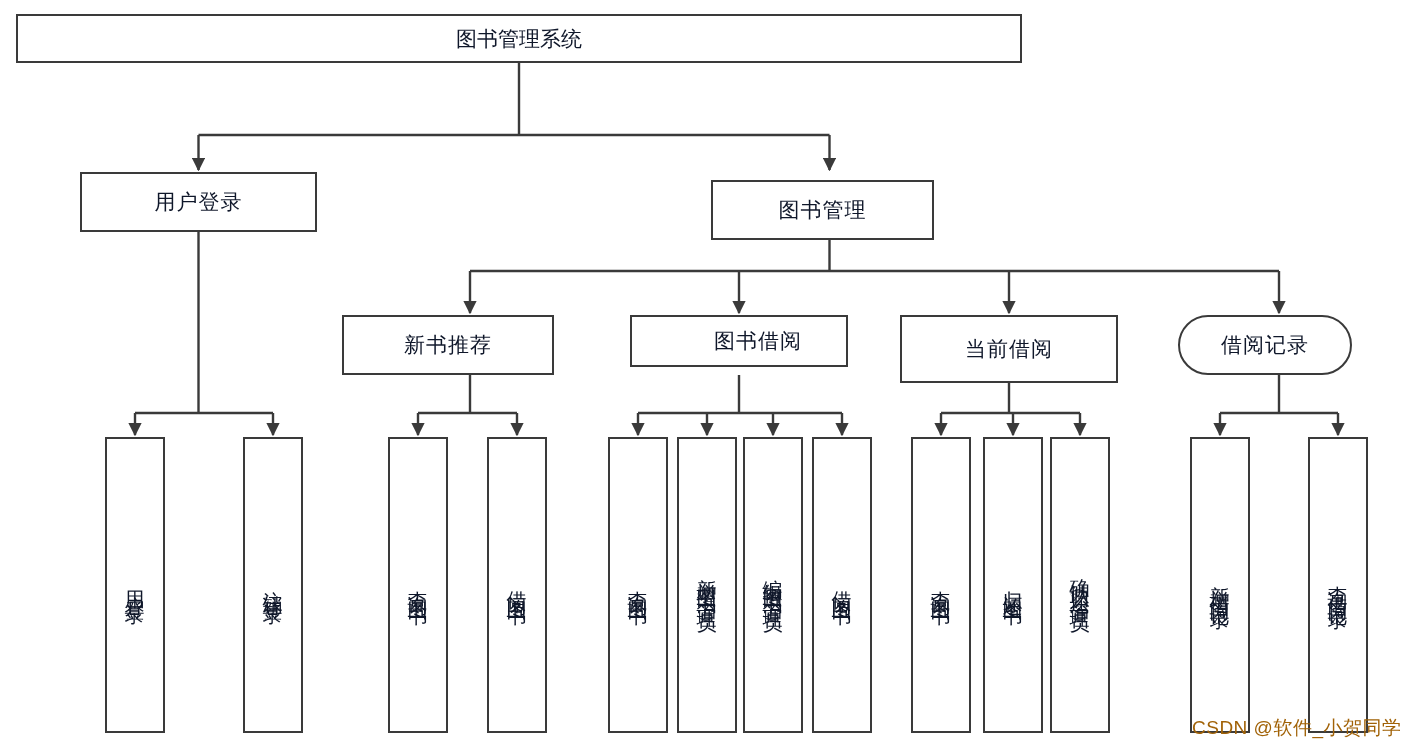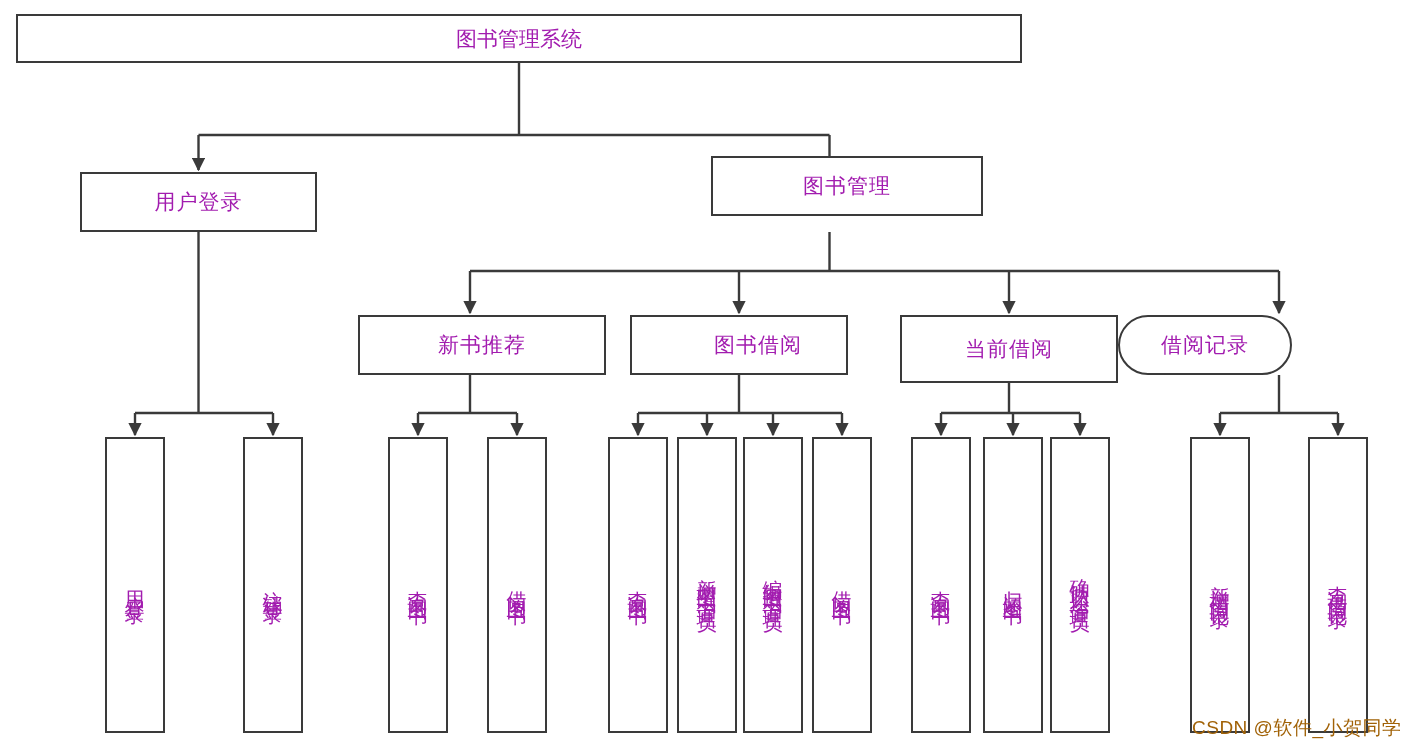--- a/index.html
+++ b/index.html
@@ -10,21 +10,21 @@
   svg#wires{position:absolute;left:0;top:0;width:1405px;height:747px;pointer-events:none;}
 
   .node{
     position:absolute;
     box-sizing:border-box;
     background:#ffffff;
     border:2px solid #3a3a3a;
     display:flex;
     align-items:center;
     justify-content:center;
-    color:#a21caf;
+    color:#0f172a;
   }
   .node.h{ font-size:21px; letter-spacing:1px; }
   .node.root{ font-size:21px; }
   .node.v{
     writing-mode:vertical-rl;
     text-orientation:upright;
     font-size:20px;
     letter-spacing:5px;
     padding-top:6px;
     padding-bottom:6px;
@@ -96,35 +96,35 @@
   </svg>
 
   <div class="node root" style="left: 16px; top: 14px; width: 1006px; height: 49px;">
     <span>图书管理系统</span>
   </div>
 
   <div id="layer-l2">
       <div class="node h" style="left: 80px; top: 172px; width: 237px; height: 60px;">
         <span>用户登录</span>
       </div>
-      <div class="node h" style="left: 711px; top: 156px; width: 272px; height: 60px;">
+      <div class="node h" style="left: 711px; top: 180px; width: 223px; height: 60px;">
         <span>图书管理</span>
       </div>
     </div>
   <div id="layer-l3">
-      <div class="node h" style="left: 358px; top: 315px; width: 248px; height: 60px;">
+      <div class="node h" style="left: 342px; top: 315px; width: 212px; height: 60px;">
         <span>新书推荐</span>
       </div>
-      <div class="node h" style="left: 630px; top: 315px; width: 218px; height: 60px; padding-left: 38px;">
+      <div class="node h" style="left: 630px; top: 315px; width: 218px; height: 52px; padding-left: 38px;">
         <span>图书借阅</span>
       </div>
       <div class="node h" style="left: 900px; top: 315px; width: 218px; height: 68px;">
         <span>当前借阅</span>
       </div>
-      <div class="node h" style="left: 1118px; top: 315px; width: 174px; height: 60px; border-radius: 30px;">
+      <div class="node h" style="left: 1178px; top: 315px; width: 174px; height: 60px; border-radius: 30px;">
         <span>借阅记录</span>
       </div>
     </div>
   <div id="layer-l4">
       <div class="node v" style="left: 105px; top: 437px; width: 60px; height: 296px;">
         <span>用户登录</span>
       </div>
       <div class="node v" style="left: 243px; top: 437px; width: 60px; height: 296px;">
         <span>注销登录</span>
       </div>

